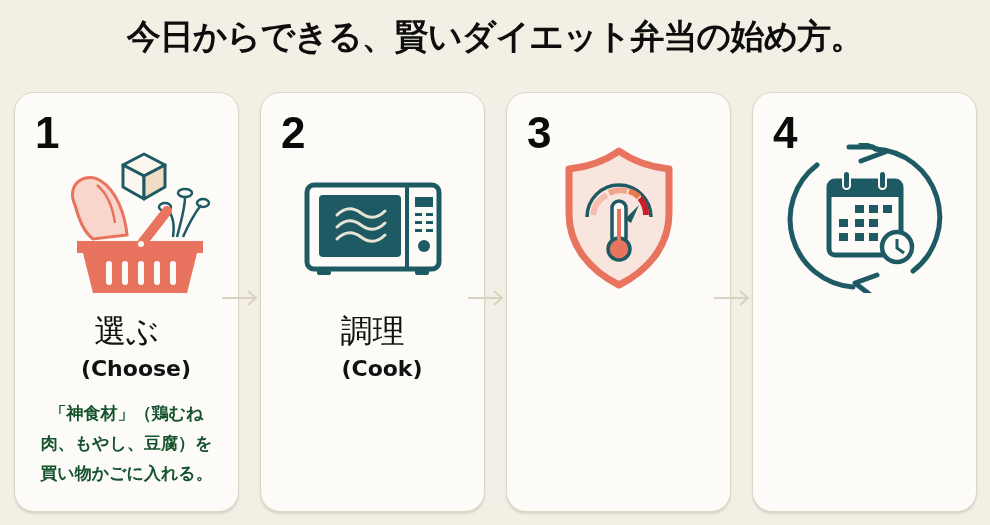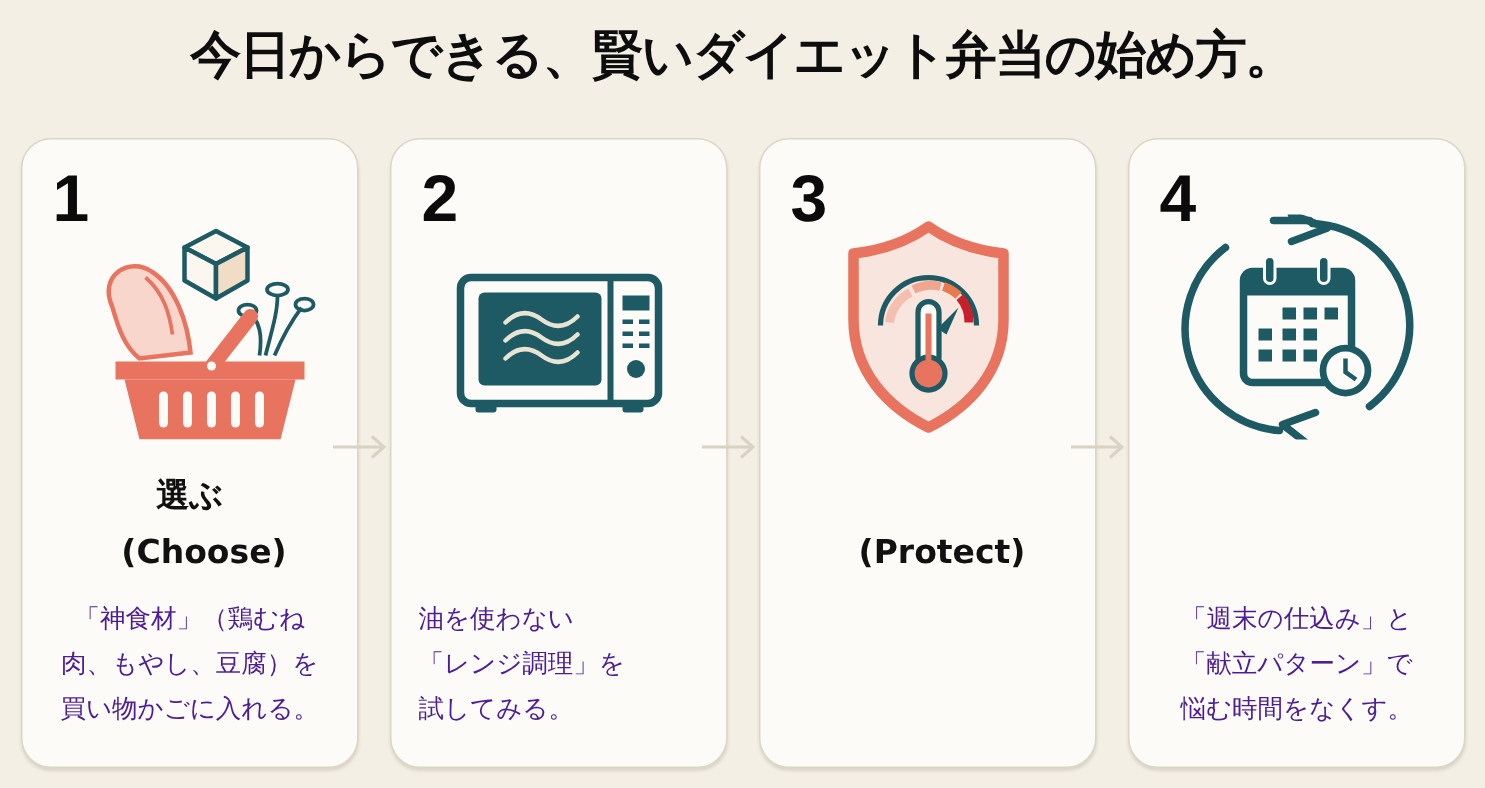--- a/index.html
+++ b/index.html
@@ -26,32 +26,32 @@
       position: absolute; left: 20px; top: 18px;
       font-family: "Liberation Sans", sans-serif;
       font-size: 44px; font-weight: bold; color: #0b0b0b; line-height: 1;
     }
     .icon {
       position: absolute; left: 20px; top: 50px; width: 185px; height: 150px;
     }
     .icon svg { width: 100%; height: 100%; }
     .step-title {
       position: absolute; left: 0; top: 218px; width: 100%;
-      text-align: center; font-size: 22px; font-weight: bold; line-height: 40px;
+      text-align: center; font-size: 32px; font-weight: normal; line-height: 40px;
       color: #111;
     }
     .step-en {
       position: absolute; left: 0; top: 262px; width: 100%;
       text-align: center; font-size: 22px; font-weight: bold; line-height: 28px;
       color: #111;
       padding-left: 19px;
     }
     .step-desc {
       position: absolute; left: 18px; right: 12px; top: 305px;
-      font-size: 17px; font-weight: normal; line-height: 30px; color: #4c1d95;
+      font-size: 17px; font-weight: bold; line-height: 30px; color: #14532d;
       white-space: pre-line;
     }
     .step-desc.center { text-align: center; left: 10px; right: 10px; }
     .arrow {
       position: absolute; top: 288px; width: 40px; height: 20px;
     }
     .arrow svg { width: 100%; height: 100%; }
   </style>
 </head>
 <body>
@@ -124,23 +124,22 @@
         <circle cx="143" cy="103" r="6" fill="#1e5a63"></circle>
         <rect x="36" y="126" width="14" height="6" rx="2" fill="#1e5a63"></rect>
         <rect x="134" y="126" width="14" height="6" rx="2" fill="#1e5a63"></rect>
         <g fill="none" stroke="#e8e4d4" stroke-width="3" stroke-linecap="round">
           <path d="M56 72 C64 64 72 64 80 70 C88 76 96 76 104 68"></path>
           <path d="M56 84 C64 76 72 76 80 82 C88 88 96 88 104 80"></path>
           <path d="M56 96 C64 88 72 88 80 94 C88 100 96 100 104 92"></path>
         </g>
       </svg>
     </div>
-    <div class="step-desc">油を使わない
-「レンジ調理」を
-試してみる。</div>
+    <div class="step-title">調理</div>
+    <div class="step-en">(Cook)</div>
   </div>
 
   <div class="arrow" style="left:466px;">
     <svg viewBox="0 0 40 20">
         <path d="M2 10 L36 10 M28 3 L36 10 L28 17" fill="none" stroke="#d8d2c2" stroke-width="2"></path>
       </svg>
   </div>
 
   <div class="card" style="left:506px;">
     <div class="num">3</div>
@@ -151,21 +150,20 @@
         <path d="M66 72 A26 26 0 0 1 80 52" fill="none" stroke="#f4bfae" stroke-width="6"></path>
         <path d="M82 50 A26 26 0 0 1 100 48" fill="none" stroke="#f2a58e" stroke-width="6"></path>
         <path d="M102 48 A26 26 0 0 1 112 54" fill="none" stroke="#e97a4c" stroke-width="6"></path>
         <path d="M113 55 A26 26 0 0 1 119 72" fill="none" stroke="#c7202a" stroke-width="6"></path>
         <path d="M98 76 L112 62 L104 80 Z" fill="#1e5a63"></path>
         <rect x="85" y="58" width="14" height="44" rx="7" fill="#fcfbf7" stroke="#1e5a63" stroke-width="3.5"></rect>
         <circle cx="92" cy="106" r="11" fill="#e8735e" stroke="#1e5a63" stroke-width="3.5"></circle>
         <rect x="90" y="66" width="4" height="36" fill="#e8735e"></rect>
       </svg>
     </div>
-    <div class="step-en">(Protect)</div>
   </div>
 
   <div class="arrow" style="left:712px;">
     <svg viewBox="0 0 40 20">
         <path d="M2 10 L36 10 M28 3 L36 10 L28 17" fill="none" stroke="#d8d2c2" stroke-width="2"></path>
       </svg>
   </div>
 
   <div class="card" style="left:752px;">
     <div class="num">4</div>
@@ -190,17 +188,14 @@
             <rect x="82" y="76" width="9" height="8"></rect>
             <rect x="96" y="76" width="9" height="8"></rect>
           <rect x="66" y="90" width="9" height="8"></rect>
             <rect x="82" y="90" width="9" height="8"></rect>
             <rect x="96" y="90" width="9" height="8"></rect>
         </g>
         <circle cx="124" cy="104" r="15" fill="#fcfbf7" stroke="#1e5a63" stroke-width="4.5"></circle>
         <path d="M124 96 L124 105 L131 110" fill="none" stroke="#1e5a63" stroke-width="3"></path>
       </svg>
     </div>
-    <div class="step-desc center">「週末の仕込み」と
-「献立パターン」で
-悩む時間をなくす。</div>
   </div>
 </div>
 
 </body></html>

